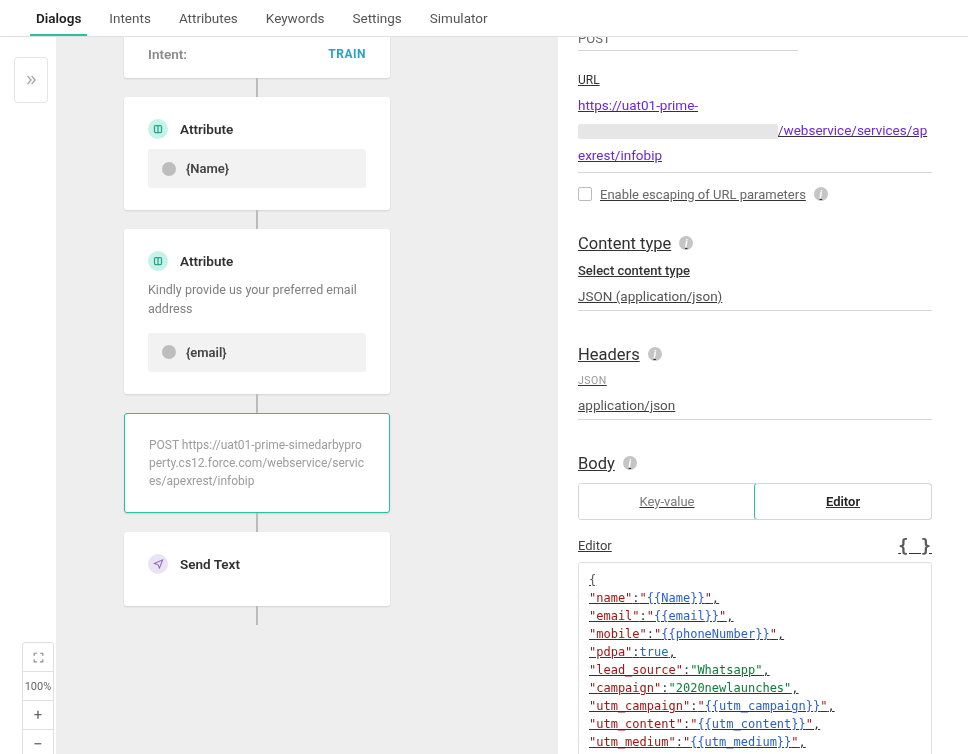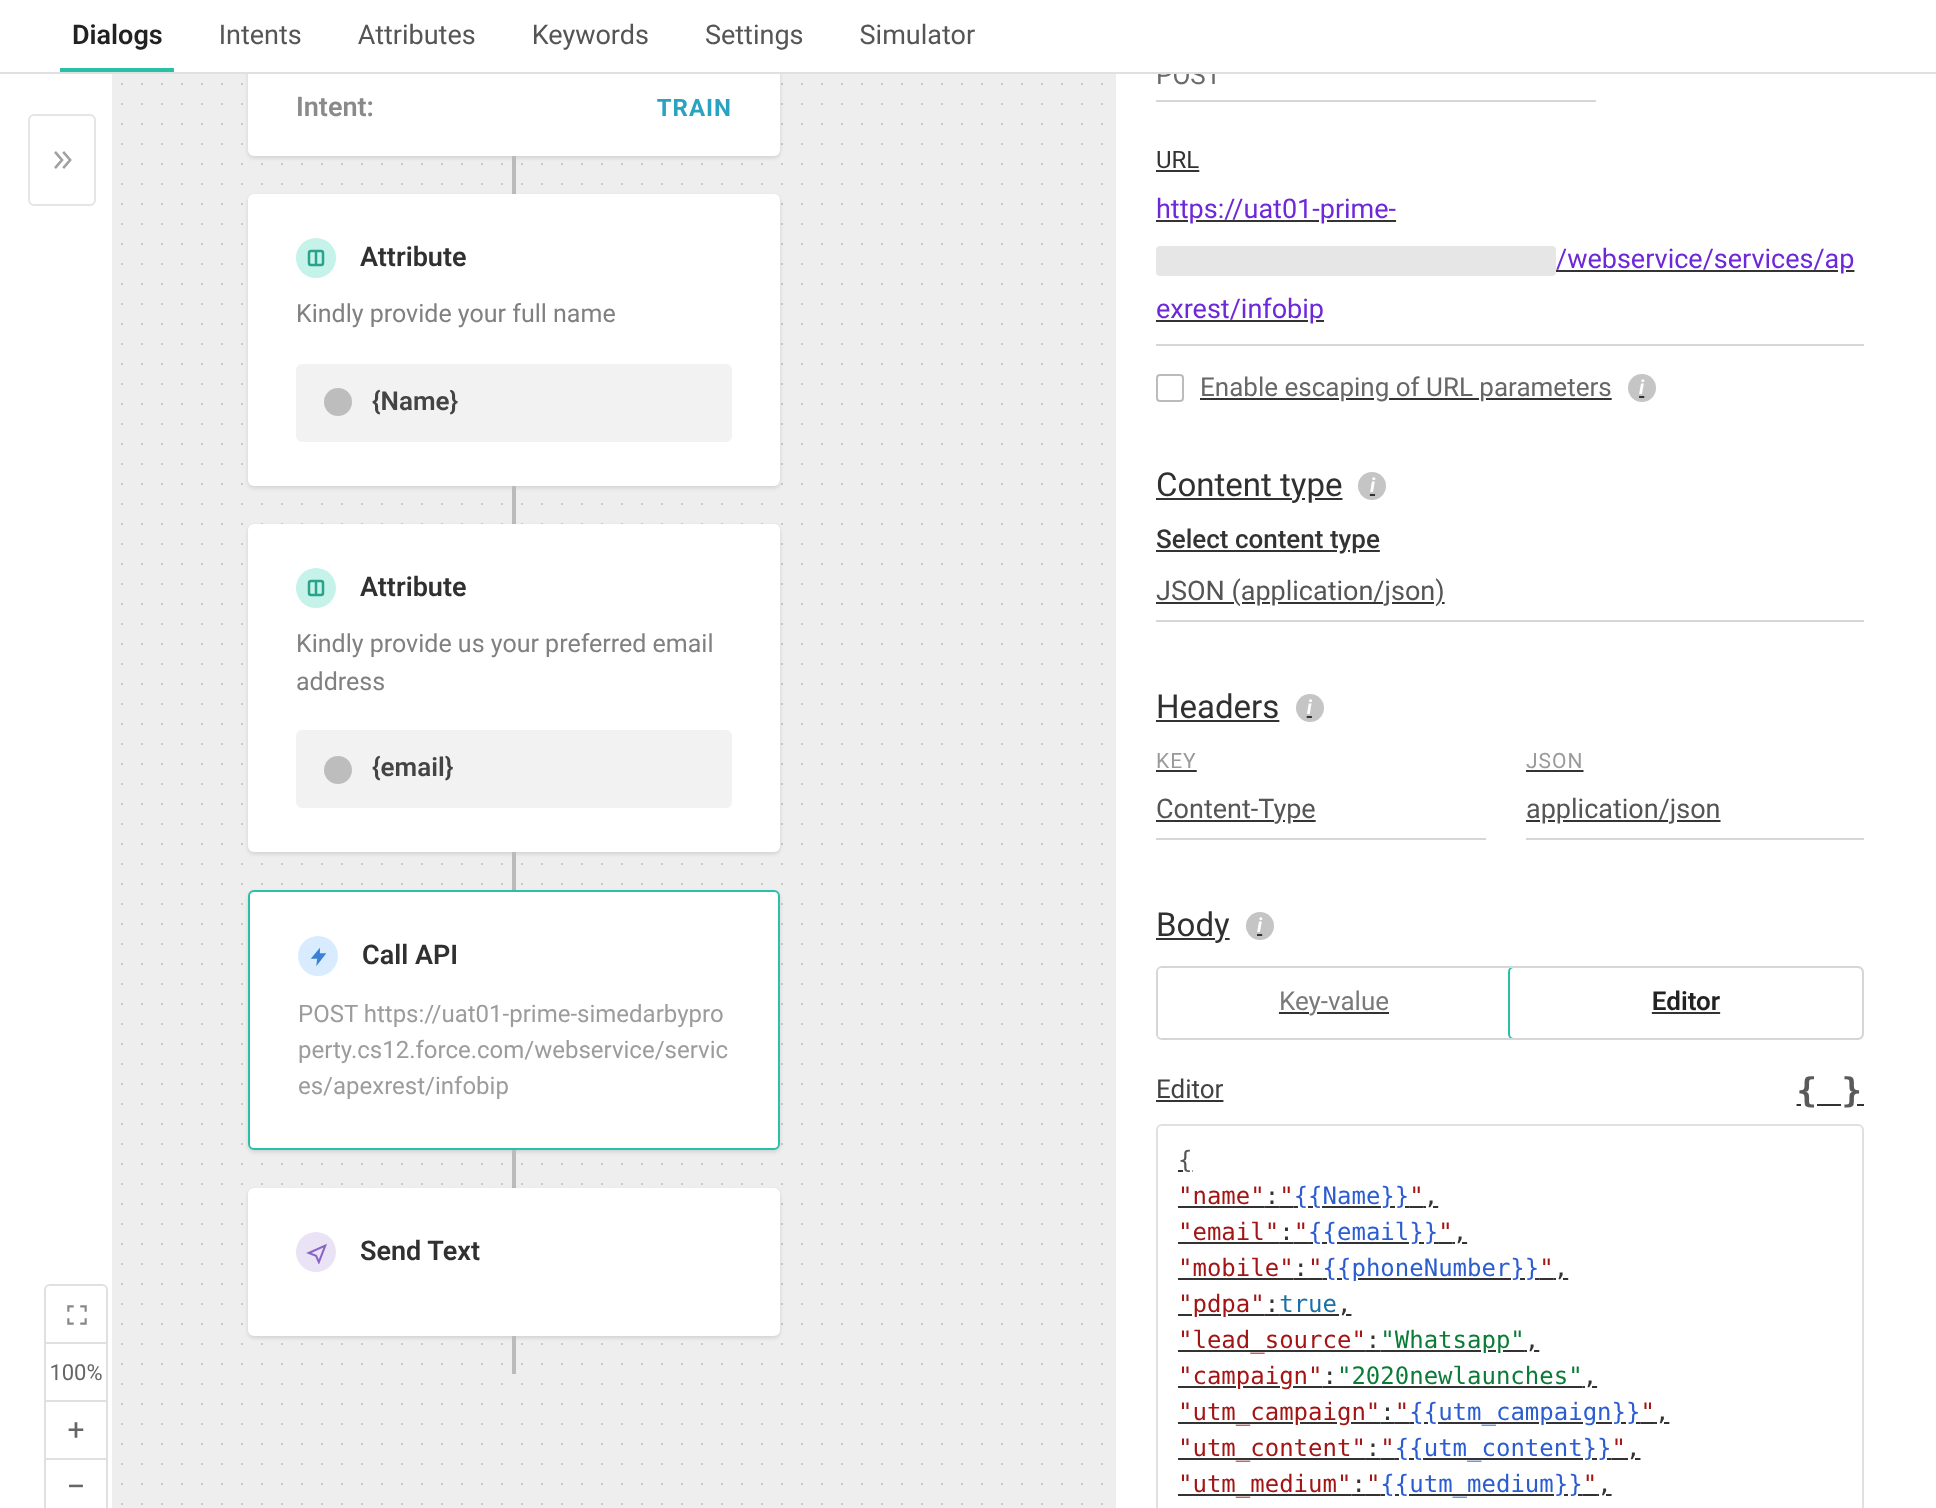--- a/index.html
+++ b/index.html
@@ -108,21 +108,20 @@
         <div class="card-title-row">
           <div class="ic ic-attr">
             <svg width="12" height="12" viewBox="0 0 24 24" fill="none" stroke="#29a38c" stroke-width="2.5">
                 <rect x="5" y="5" width="14" height="14" rx="2"></rect>
                 <path d="M12 5v14"></path>
               </svg>
           </div>
           <div class="card-title">Attribute</div>
         </div>
       </div>
-      <div class="card-desc">Kindly provide your full name</div>
       <div class="chip-row">
         <div class="chip-dot"></div>
         <div class="chip-text">{Name}</div>
       </div>
     </div>
     <div class="connector"></div>
     <div class="card">
       <div class="card-head">
         <div class="card-title-row">
           <div class="ic ic-attr">
@@ -135,30 +134,20 @@
         </div>
       </div>
       <div class="card-desc">Kindly provide us your preferred email address</div>
       <div class="chip-row">
         <div class="chip-dot"></div>
         <div class="chip-text">{email}</div>
       </div>
     </div>
     <div class="connector"></div>
     <div class="card sel">
-      <div class="card-head">
-        <div class="card-title-row">
-          <div class="ic ic-api">
-            <svg width="11" height="11" viewBox="0 0 24 24" fill="#3b82d6">
-                <path d="M13 2 3 14h7l-1 8 11-14h-7z"></path>
-              </svg>
-          </div>
-          <div class="card-title">Call API</div>
-        </div>
-      </div>
       <div class="api-url">POST https://uat01-prime-simedarbyproperty.cs12.force.com/webservice/services/apexrest/infobip</div>
     </div>
     <div class="connector"></div>
     <div class="card">
       <div class="card-head">
         <div class="card-title-row">
           <div class="ic ic-send">
             <svg width="11" height="11" viewBox="0 0 24 24" fill="none" stroke="#8a63c7" stroke-width="2.2">
                 <path d="M3 12l18-8-7 18-3-7-8-3z"></path>
               </svg>
@@ -193,24 +182,20 @@
       <div class="sub-label">Select content type</div>
       <div class="sel-line">JSON (application/json)</div>
     </div>
 
     <div class="sec" style="margin-top:34px">
       <div class="sec-title">
         <span>Headers</span>
         <span class="info-ic">i</span>
       </div>
       <div class="hdr-row">
-        <div class="hdr-col k">
-          <div class="col-label">KEY</div>
-          <div class="hdr-val">Content-Type</div>
-        </div>
         <div class="hdr-col">
           <div class="col-label">JSON</div>
           <div class="hdr-val">application/json</div>
         </div>
       </div>
     </div>
 
     <div class="sec" style="margin-top:34px">
       <div class="sec-title">
         <span>Body</span>

